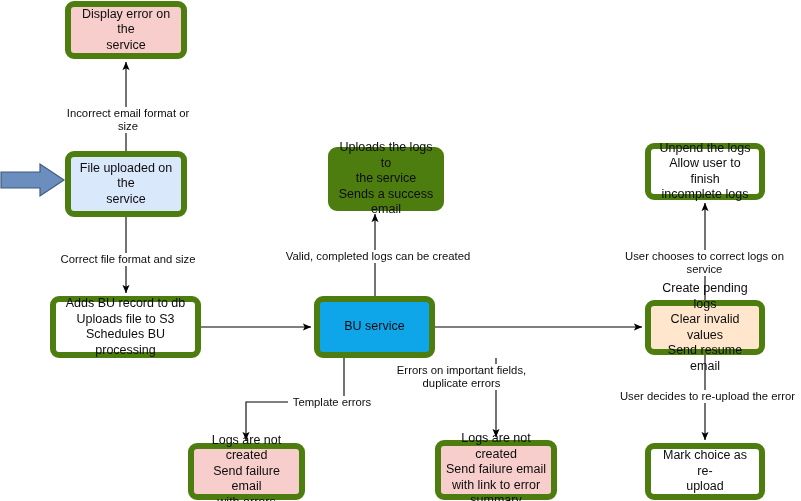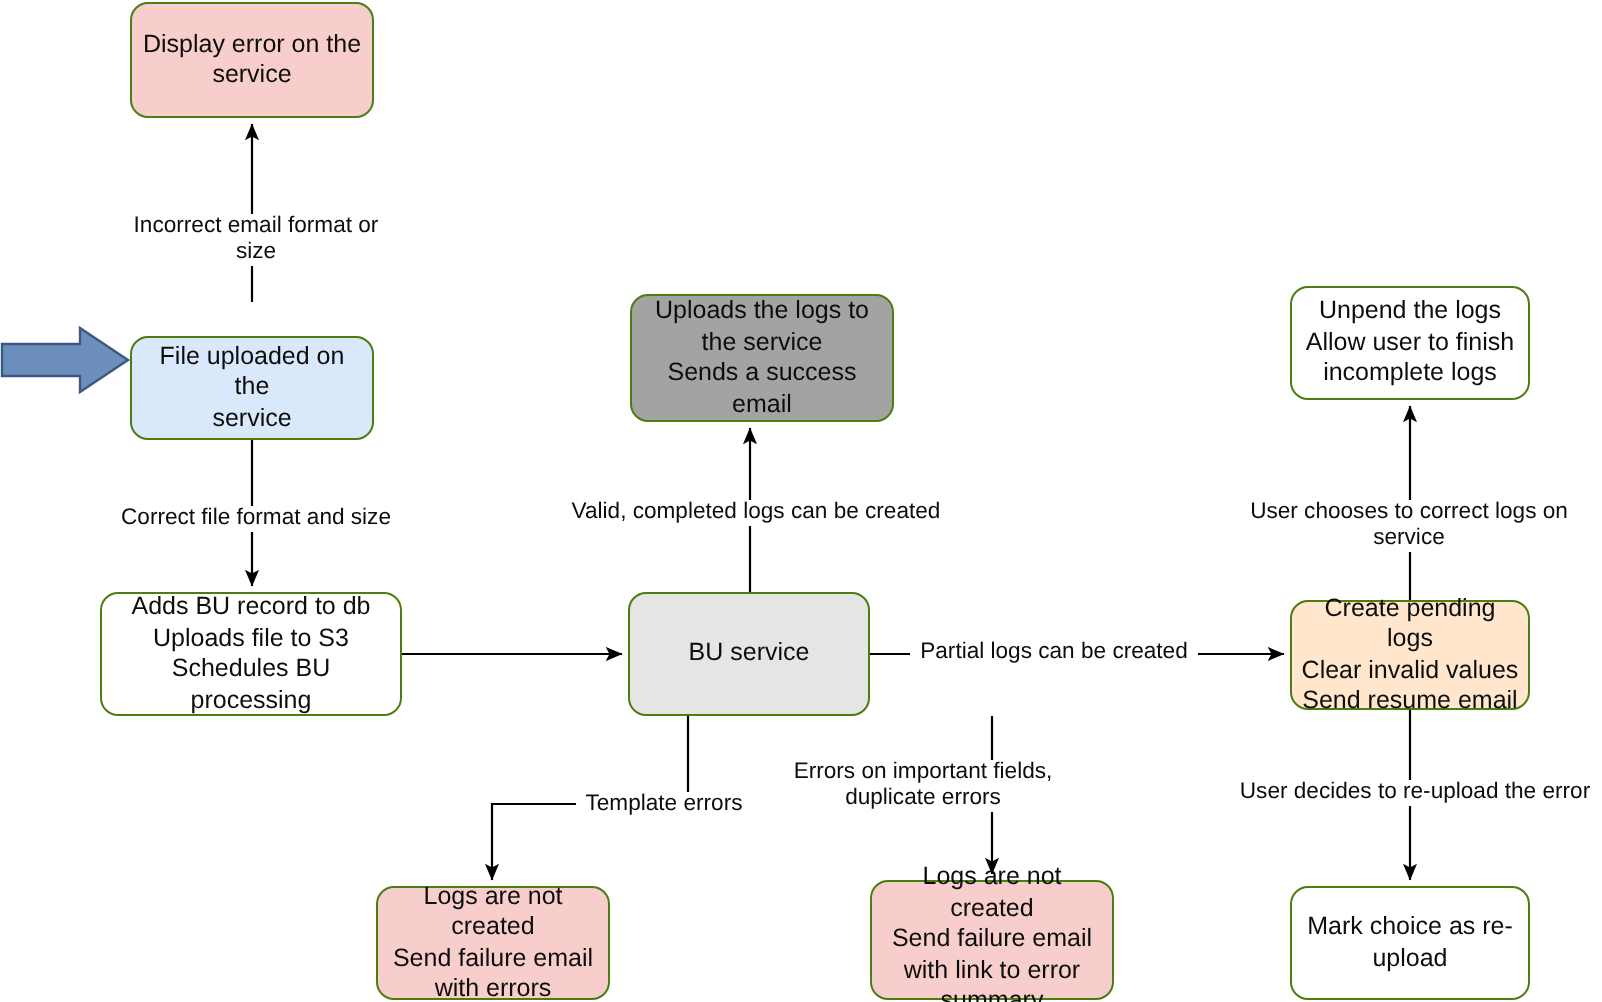--- a/index.html
+++ b/index.html
@@ -13,21 +13,21 @@
   #canvas {
     position: relative;
     width: 801px;
     height: 501px;
     background: #ffffff;
     overflow: hidden;
   }
   .node {
     position: absolute;
     box-sizing: border-box;
-    border: 1px solid #4d7c0f;
+    border: 6px solid #4d7c0f;
     border-radius: 9px;
     display: flex;
     align-items: center;
     justify-content: center;
     text-align: center;
     font-size: 12.5px;
     line-height: 15.5px;
     color: #0d0d0d;
     white-space: pre-line;
     padding: 2px 4px;
@@ -102,36 +102,36 @@
     <g>
       <path d="M1,172 L40,172 L40,164 L64,180 L40,196 L40,188 L1,188 z" fill="#6c8ebf" stroke="#3c5a80" stroke-width="1.2" stroke-linejoin="miter"></path>
     </g>
   </svg>
 
   <div class="node" style="left:65px; top:1px; width:122px; height:58px; background:#f8cecc;">
     <span>Display error on the
 service</span>
   </div>
 
-  <div class="node" style="left:65px; top:168px; width:122px; height:52px; background:#dae8fc;">
+  <div class="node" style="left:65px; top:151px; width:122px; height:66px; background:#dae8fc;">
     <span>File uploaded on the
 service</span>
   </div>
 
   <div class="node" style="left:50px; top:296px; width:151px; height:62px; background:#ffffff;text-align:center;">
     <span>Adds BU record to db
 Uploads file to S3
 Schedules BU processing</span>
   </div>
 
-  <div class="node" style="left:314px; top:296px; width:121px; height:62px; background:#e5e5e5;">
+  <div class="node" style="left:314px; top:296px; width:121px; height:62px; background:#0ea5e9;">
     <span>BU service</span>
   </div>
 
-  <div class="node" style="left:315px; top:147px; width:132px; height:64px; background:#a3a3a3;">
+  <div class="node" style="left:328px; top:147px; width:116px; height:64px; background:#4d7c0f;">
     <span>Uploads the logs to
 the service
 Sends a success
 email</span>
   </div>
 
   <div class="node" style="left:645px; top:300px; width:120px; height:55px; background:#ffe6cc;">
     <span>Create pending logs
 Clear invalid values
 Send resume email</span>
@@ -160,24 +160,23 @@
     <span>Mark choice as re-
 upload</span>
   </div>
 
   <div class="edge-label" style="left:55px; top:107px; width:142px;">Incorrect email format or size</div>
 
   <div class="edge-label" style="left:56px; top:253px; width:140px;">Correct file format and size</div>
 
   <div class="edge-label" style="left:282px; top:250px; width:188px;">Valid, completed logs can be created</div>
 
-  <div class="edge-label" style="left:455px; top:320px; width:140px;">Partial logs can be created</div>
 
   <div class="edge-label" style="left:604px; top:250px; width:197px;">User chooses to correct logs on service</div>
 
   <div class="edge-label" style="left:617px; top:390px; width:177px;">User decides to re-upload the error</div>
 
   <div class="edge-label" style="left:288px; top:396px; width:84px;">Template errors</div>
 
-  <div class="edge-label" style="left:392px; top:380px; width:135px;">Errors on important fields,
+  <div class="edge-label" style="left:392px; top:364px; width:135px;">Errors on important fields,
 duplicate errors</div>
 
 </div>
 
 </body></html>

